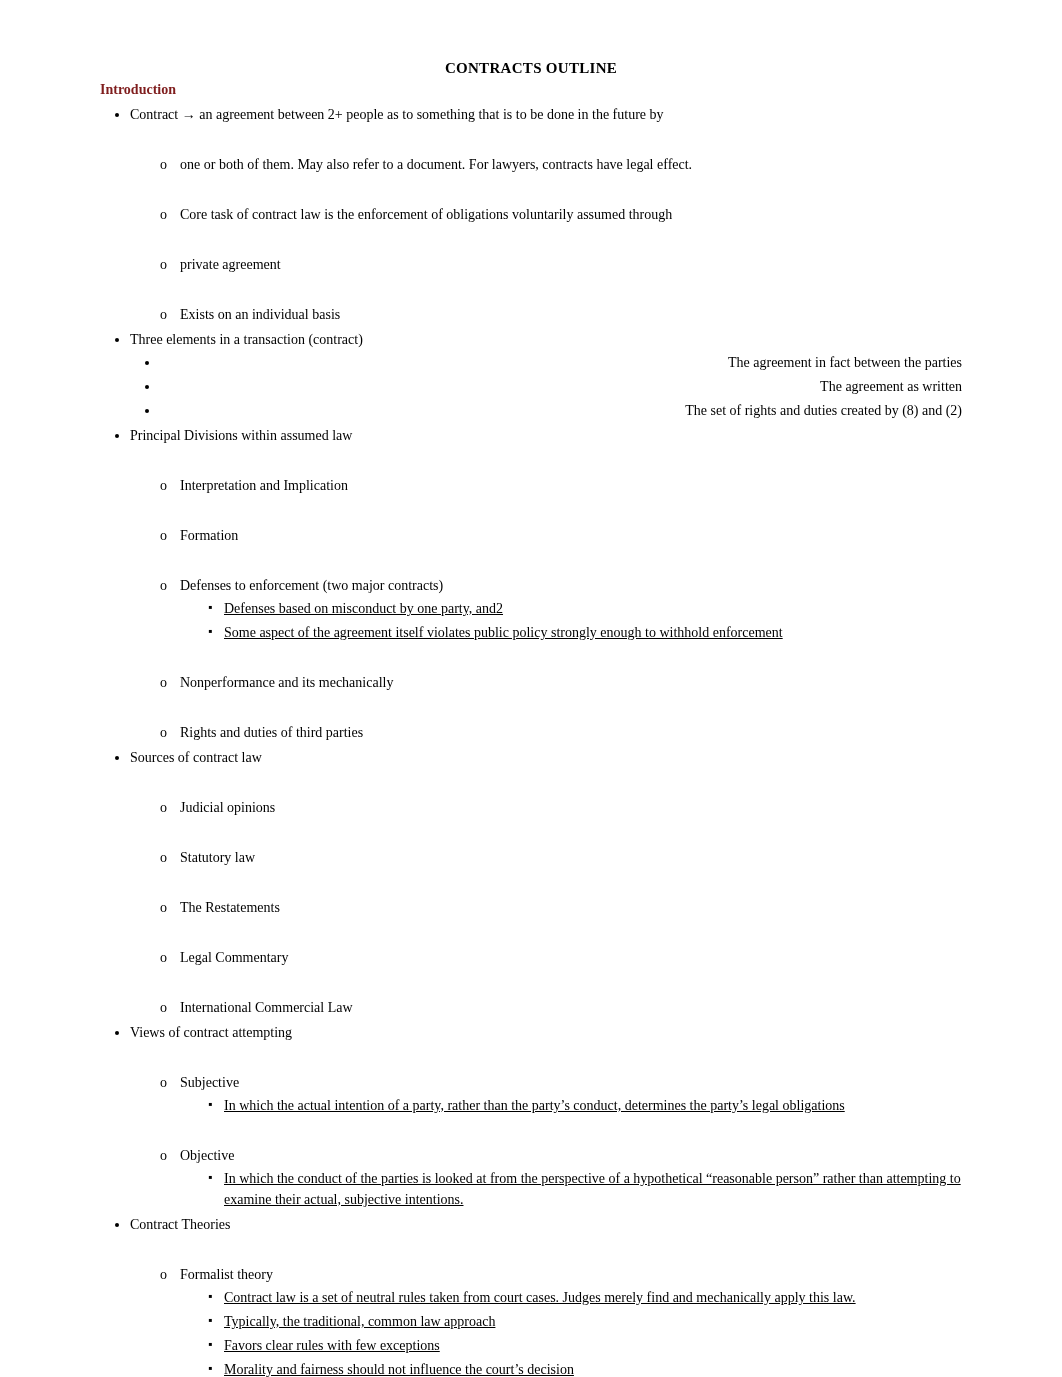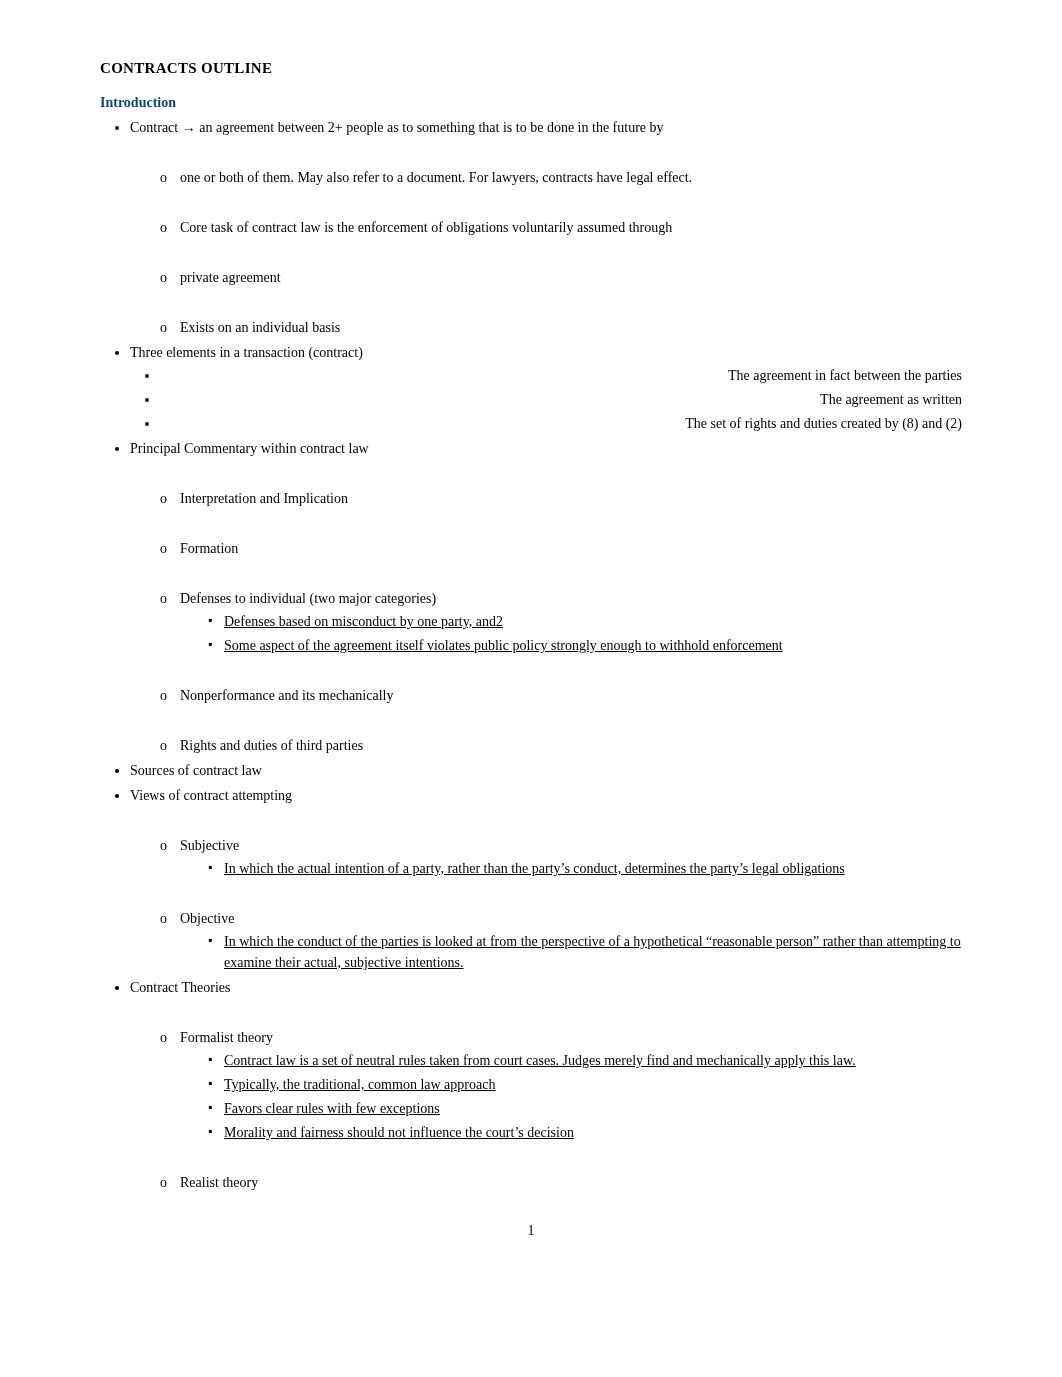--- a/index.html
+++ b/index.html
@@ -19,28 +19,29 @@
 
     .page {
       width: 1062px;
       min-height: 1377px;
       background: #ffffff;
       padding: 60px 100px 60px 100px;
       position: relative;
     }
 
     .page-title {
+      text-align: center;
       font-weight: bold;
       font-size: 15px;
-      margin-bottom: 18px;
+      margin-bottom: 5px;
       letter-spacing: 0.3px;
     }
 
     .section-heading {
-      color: #0c4a6e;
+      color: #7f1d1d;
       font-weight: bold;
       font-size: 14px;
       margin-bottom: 6px;
     }
 
     ul.level1 {
       list-style: disc;
       margin-left: 30px;
       margin-bottom: 4px;
     }
@@ -144,38 +145,45 @@
       <li>
         <span>Three elements in a transaction (contract)</span>
         <ul class="level2-bullet">
           <li><span>The agreement in fact between the parties</span></li>
           <li><span>The agreement as written</span></li>
           <li><span>The set of rights and duties created by (8) and (2)</span></li>
         </ul>
       </li>
 
       <li>
-        <span>Principal Commentary within contract law</span>
+        <span>Principal Divisions within assumed law</span>
         <ul class="level2-circle">
           <li><span>Interpretation and Implication</span></li>
           <li><span>Formation</span></li>
           <li>
-            <span>Defenses to individual (two major categories)</span>
+            <span>Defenses to enforcement (two major contracts)</span>
             <ul class="level3-square">
               <li><span>Defenses based on misconduct by one party, and2</span></li>
               <li><span>Some aspect of the agreement itself violates public policy strongly enough to withhold enforcement</span></li>
             </ul>
           </li>
           <li><span>Nonperformance and its mechanically</span></li>
           <li><span>Rights and duties of third parties</span></li>
         </ul>
       </li>
 
       <li>
         <span>Sources of contract law</span>
+        <ul class="level2-circle">
+          <li><span>Judicial opinions</span></li>
+          <li><span>Statutory law</span></li>
+          <li><span>The Restatements</span></li>
+          <li><span>Legal Commentary</span></li>
+          <li><span>International Commercial Law</span></li>
+        </ul>
       </li>
 
       <li>
         <span>Views of contract attempting</span>
         <ul class="level2-circle">
           <li>
             <span>Subjective</span>
             <ul class="level3-square">
               <li><span>In which the actual intention of a party, rather than the party’s conduct, determines the party’s legal obligations</span></li>
             </ul>

